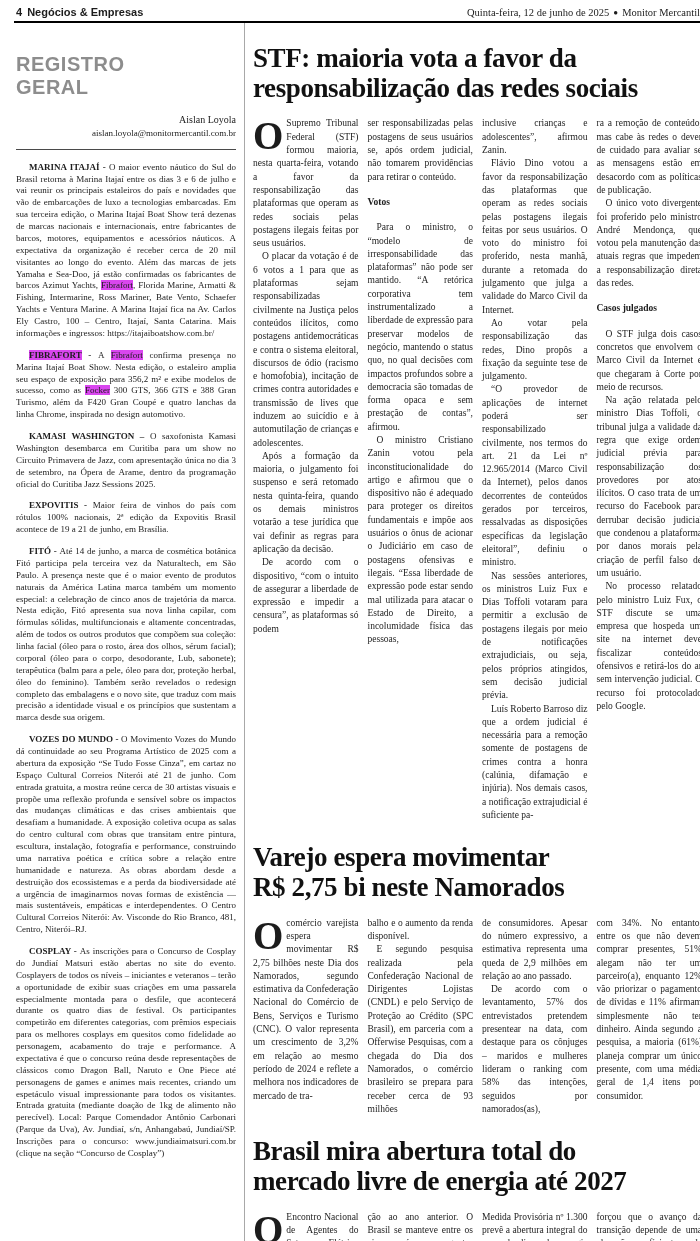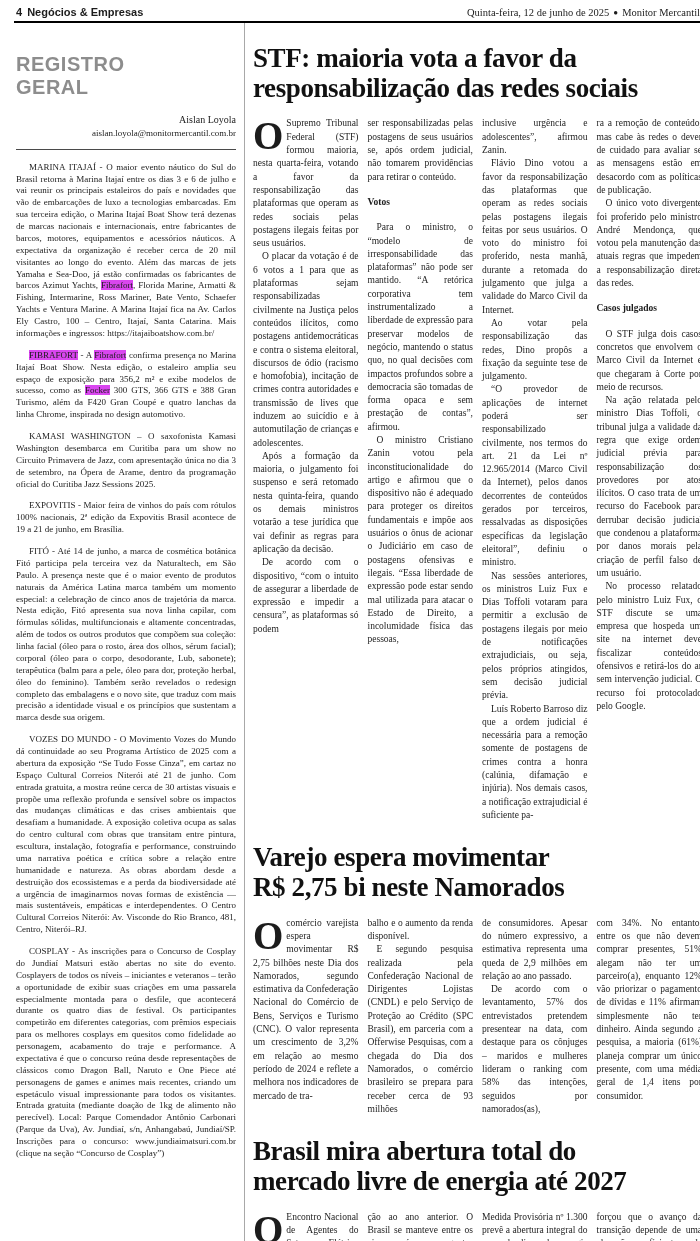--- a/index.html
+++ b/index.html
@@ -16,21 +16,21 @@
   .content{display:flex;}
   
   aside{width:231px;box-sizing:border-box;padding:0 8px 0 2px;border-right:1px solid #a8a8a8;}
   .rg-title{font-family:"Liberation Sans",sans-serif;font-weight:bold;font-size:20px;line-height:1.15;color:#8d8d8d;letter-spacing:.5px;margin-top:30px;}
   .byline{text-align:right;margin-top:14px;line-height:1.35;}
   .byline .author{font-size:10px;}
   .byline .email{font-size:9px;}
   .byline-rule{height:1px;background:#4a4a4a;margin:10px 0 12px 0;}
   .rg-items{text-align:justify;font-size:9px;line-height:1.32;}
   .rg-item{margin:0 0 10px 0;text-indent:13px;}
-  .rg-item .b{font-weight:normal;}
+  .rg-item .b{font-weight:bold;}
   .hl{background:#d946ef;}
 
   
   main{flex:1;box-sizing:border-box;padding-left:8px;}
   .article{margin-bottom:20px;}
   .headline{font-family:"Liberation Serif",serif;font-weight:bold;font-size:27px;line-height:1.12;letter-spacing:-0.4px;margin:18px 0 14px 0;color:#111;}
   #article-stf .headline{margin-top:20px;}
   .body{display:flex;gap:9px;text-align:justify;font-size:9.5px;line-height:1.4;}
   .col{flex:1;min-width:0;}
   .col p{margin:0;text-indent:9px;}
@@ -83,21 +83,21 @@
               <p>Após a formação da maioria, o julgamento foi suspenso e será retomado nesta quinta-feira, quando os demais ministros votarão a tese jurídica que vai definir as regras para aplicação da decisão.</p>
               <p>De acordo com o dispositivo, “com o intuito de assegurar a liberdade de expressão e impedir a censura”, as plataformas só podem</p>
             </div>
             <div class="col">
               <p class="cont">ser responsabilizadas pelas postagens de seus usuários se, após ordem judicial, não tomarem providências para retirar o conteúdo.</p>
               <p class="subhead">Votos</p>
               <p>Para o ministro, o “modelo de irresponsabilidade das plataformas” não pode ser mantido. “A retórica corporativa tem instrumentalizado a liberdade de expressão para preservar modelos de negócio, mantendo o status quo, no qual decisões com impactos profundos sobre a democracia são tomadas de forma opaca e sem prestação de contas”, afirmou.</p>
               <p>O ministro Cristiano Zanin votou pela inconstitucionalidade do artigo e afirmou que o dispositivo não é adequado para proteger os direitos fundamentais e impõe aos usuários o ônus de acionar o Judiciário em caso de postagens ofensivas e ilegais. “Essa liberdade de expressão pode estar sendo mal utilizada para atacar o Estado de Direito, a incolumidade física das pessoas,</p>
             </div>
             <div class="col">
-              <p class="cont">inclusive urgência e adolescentes”, afirmou Zanin.</p>
+              <p class="cont">inclusive crianças e adolescentes”, afirmou Zanin.</p>
               <p>Flávio Dino votou a favor da responsabilização das plataformas que operam as redes sociais pelas postagens ilegais feitas por seus usuários. O voto do ministro foi proferido, nesta manhã, durante a retomada do julgamento que julga a validade do Marco Civil da Internet.</p>
               <p>Ao votar pela responsabilização das redes, Dino propôs a fixação da seguinte tese de julgamento.</p>
               <p>“O provedor de aplicações de internet poderá ser responsabilizado civilmente, nos termos do art. 21 da Lei nº 12.965/2014 (Marco Civil da Internet), pelos danos decorrentes de conteúdos gerados por terceiros, ressalvadas as disposições específicas da legislação eleitoral”, definiu o ministro.</p>
               <p>Nas sessões anteriores, os ministros Luiz Fux e Dias Toffoli votaram para permitir a exclusão de postagens ilegais por meio de notificações extrajudiciais, ou seja, pelos próprios atingidos, sem decisão judicial prévia.</p>
               <p>Luís Roberto Barroso diz que a ordem judicial é necessária para a remoção somente de postagens de crimes contra a honra (calúnia, difamação e injúria). Nos demais casos, a notificação extrajudicial é suficiente pa-</p>
             </div>
             <div class="col">
               <p class="cont">ra a remoção de conteúdo, mas cabe às redes o dever de cuidado para avaliar se as mensagens estão em desacordo com as políticas de publicação.</p>
               <p>O único voto divergente foi proferido pelo ministro André Mendonça, que votou pela manutenção das atuais regras que impedem a responsabilização direta das redes.</p>
               <p class="subhead">Casos julgados</p>

